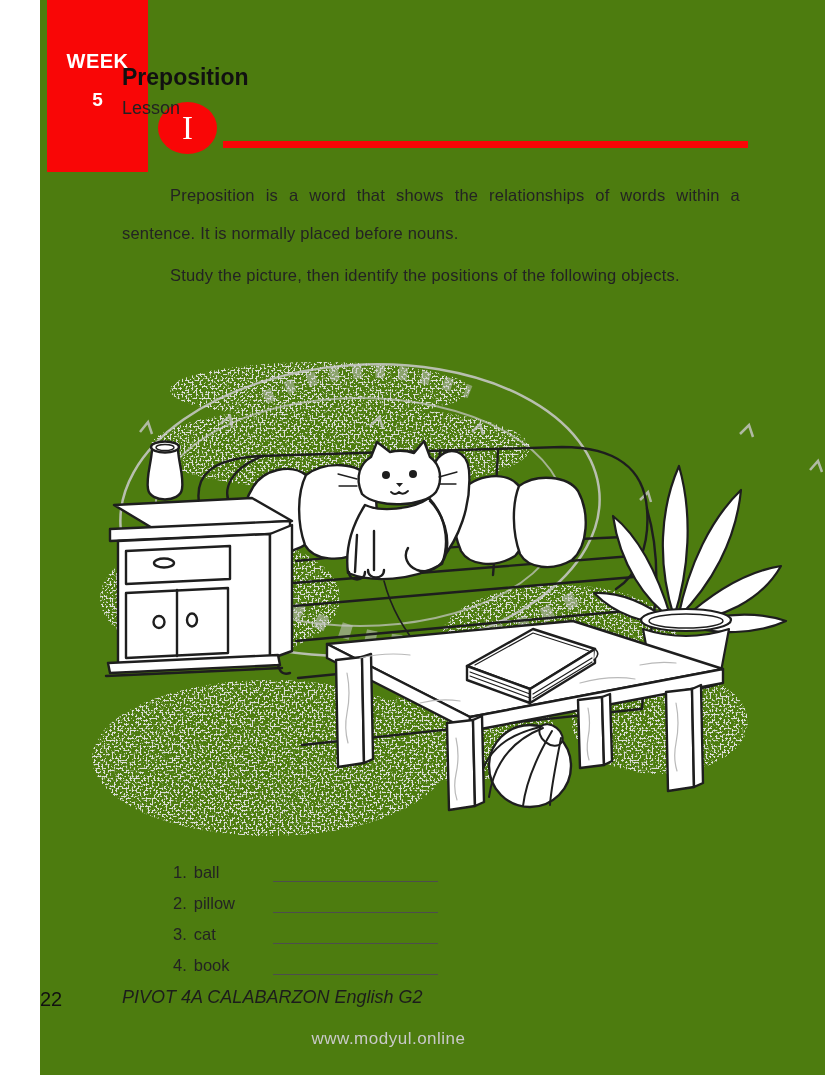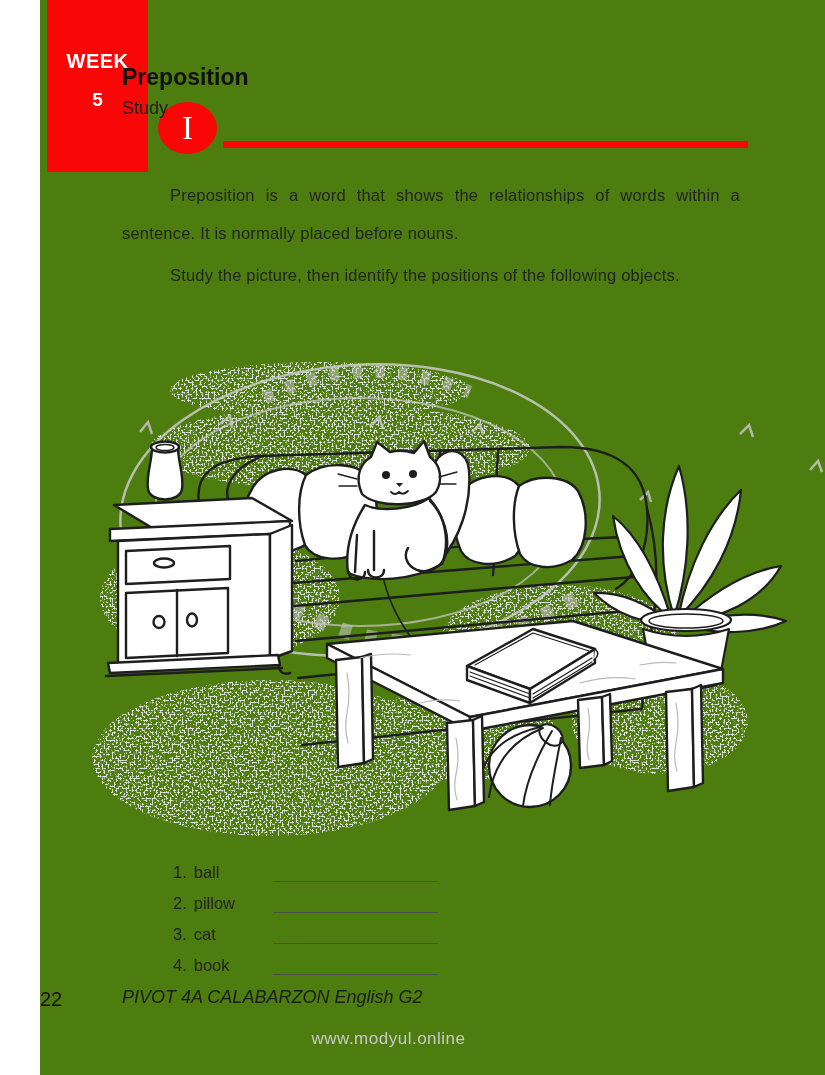--- a/index.html
+++ b/index.html
@@ -92,21 +92,21 @@
     </g>
   </svg>
 
   <div class="week-badge">
     <div class="wk">WEEK</div>
     <div class="num">5</div>
   </div>
 
   <div class="titlewrap">
     <div class="title">Preposition</div>
-    <div class="subtitle">Study</div>
+    <div class="subtitle">Lesson</div>
   </div>
 
   <div class="marker">
     <span>I</span>
   </div>
   <div class="rule"></div>
 
   <div class="bodytext">
     <p>Preposition is a word that shows the relationships of words within a sentence. It is normally placed before nouns.</p>
     <p>Study the picture, then identify the positions of the following objects.</p>

